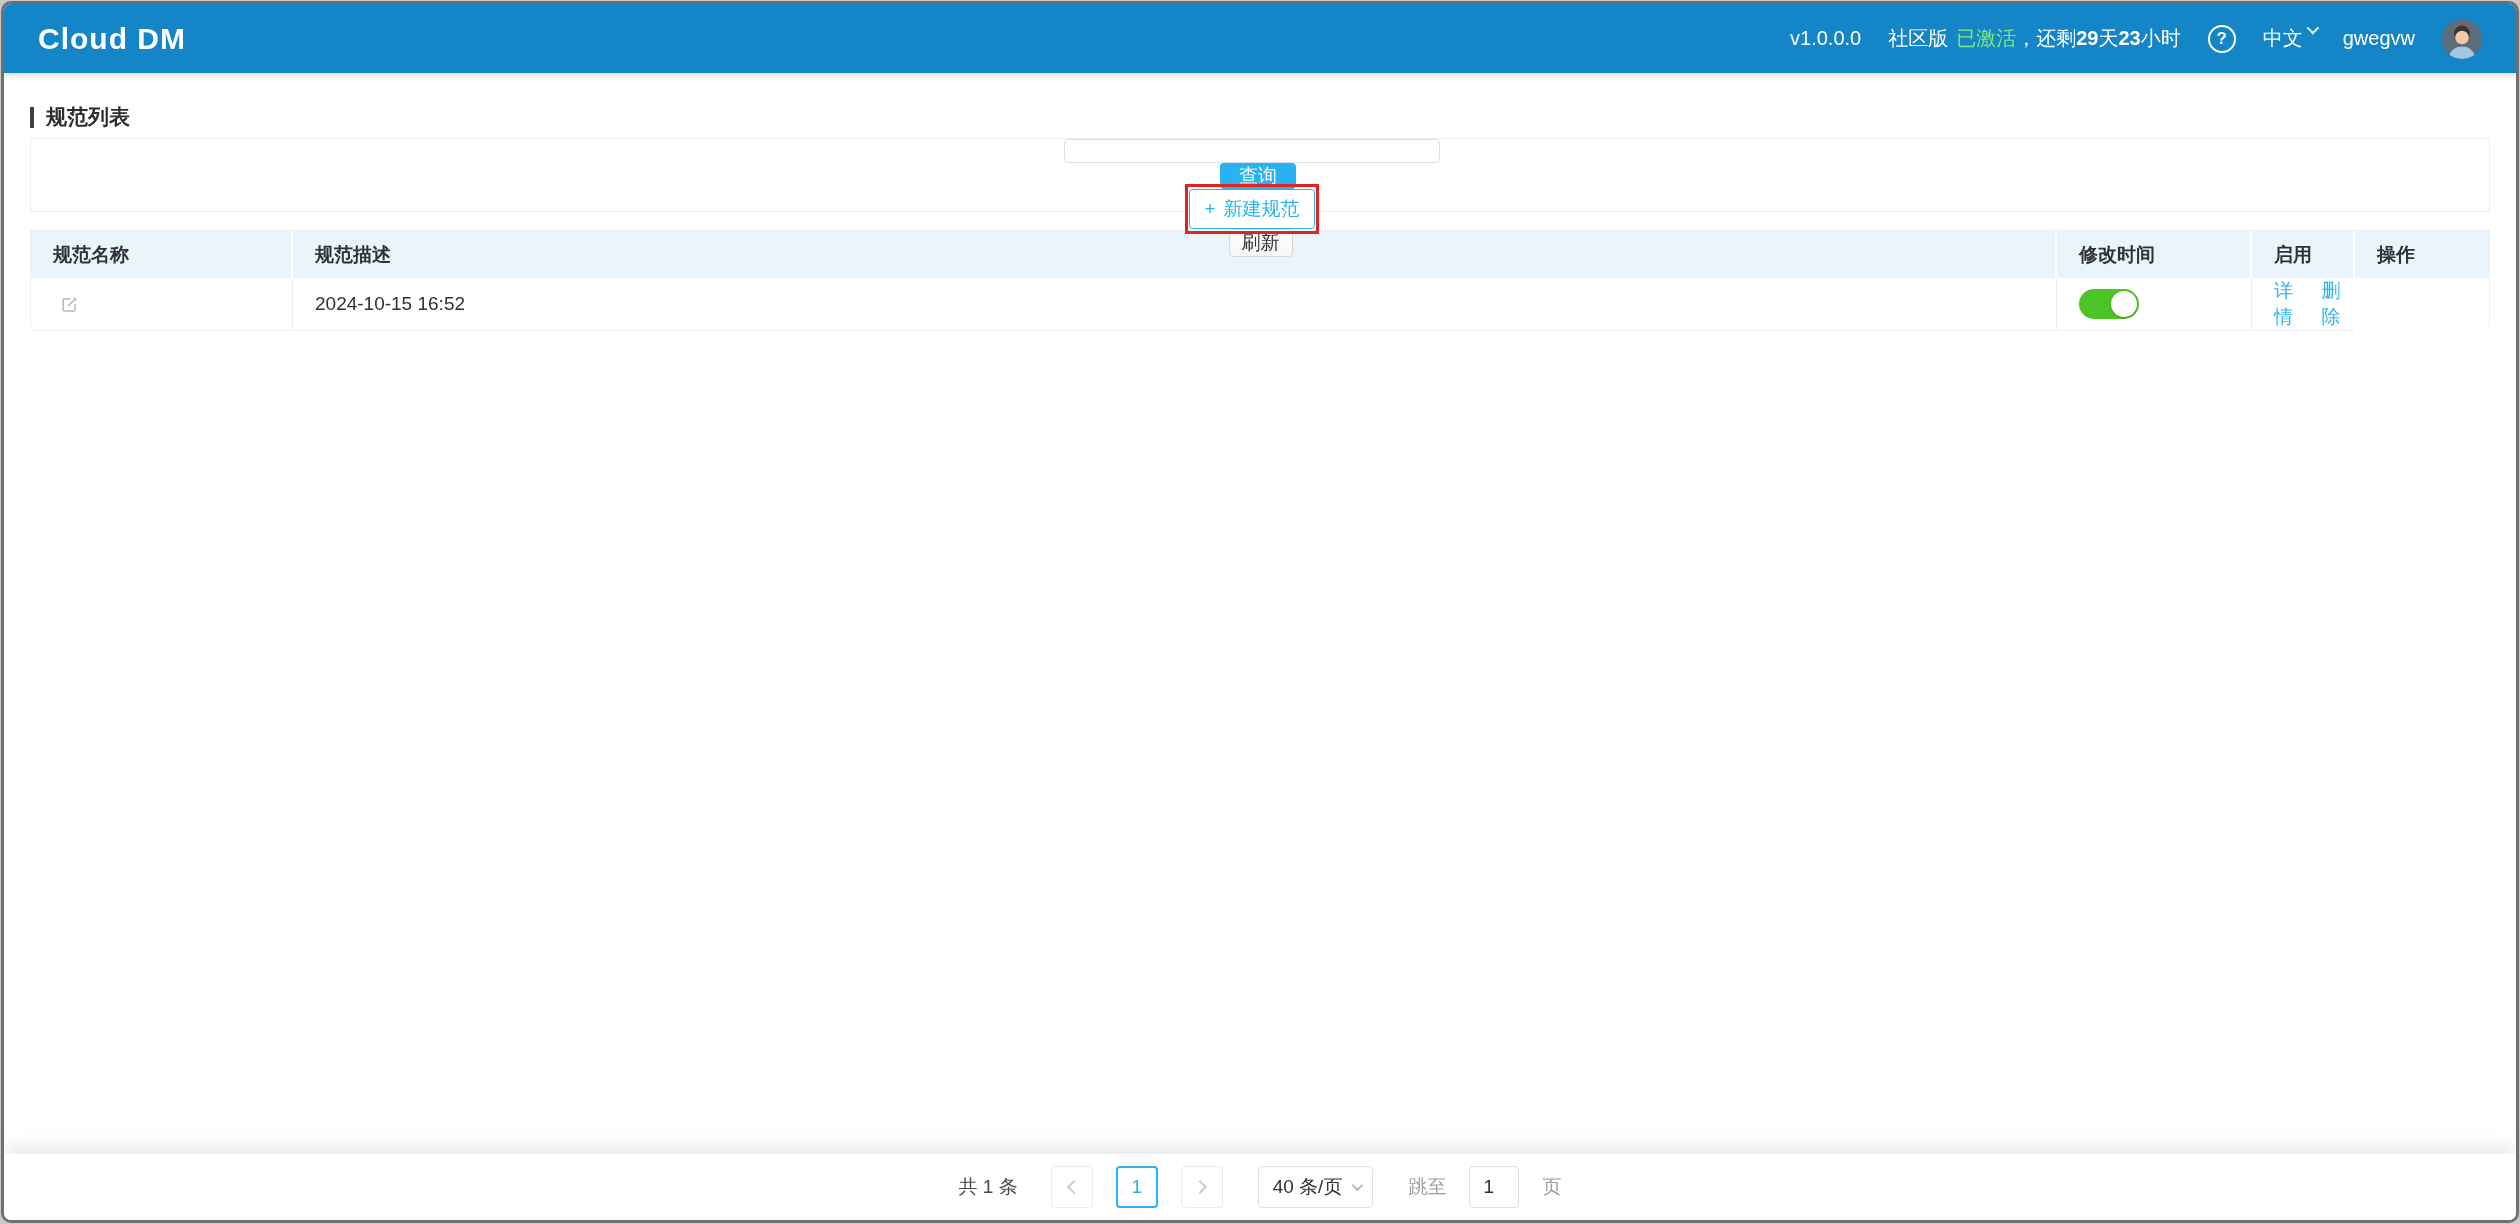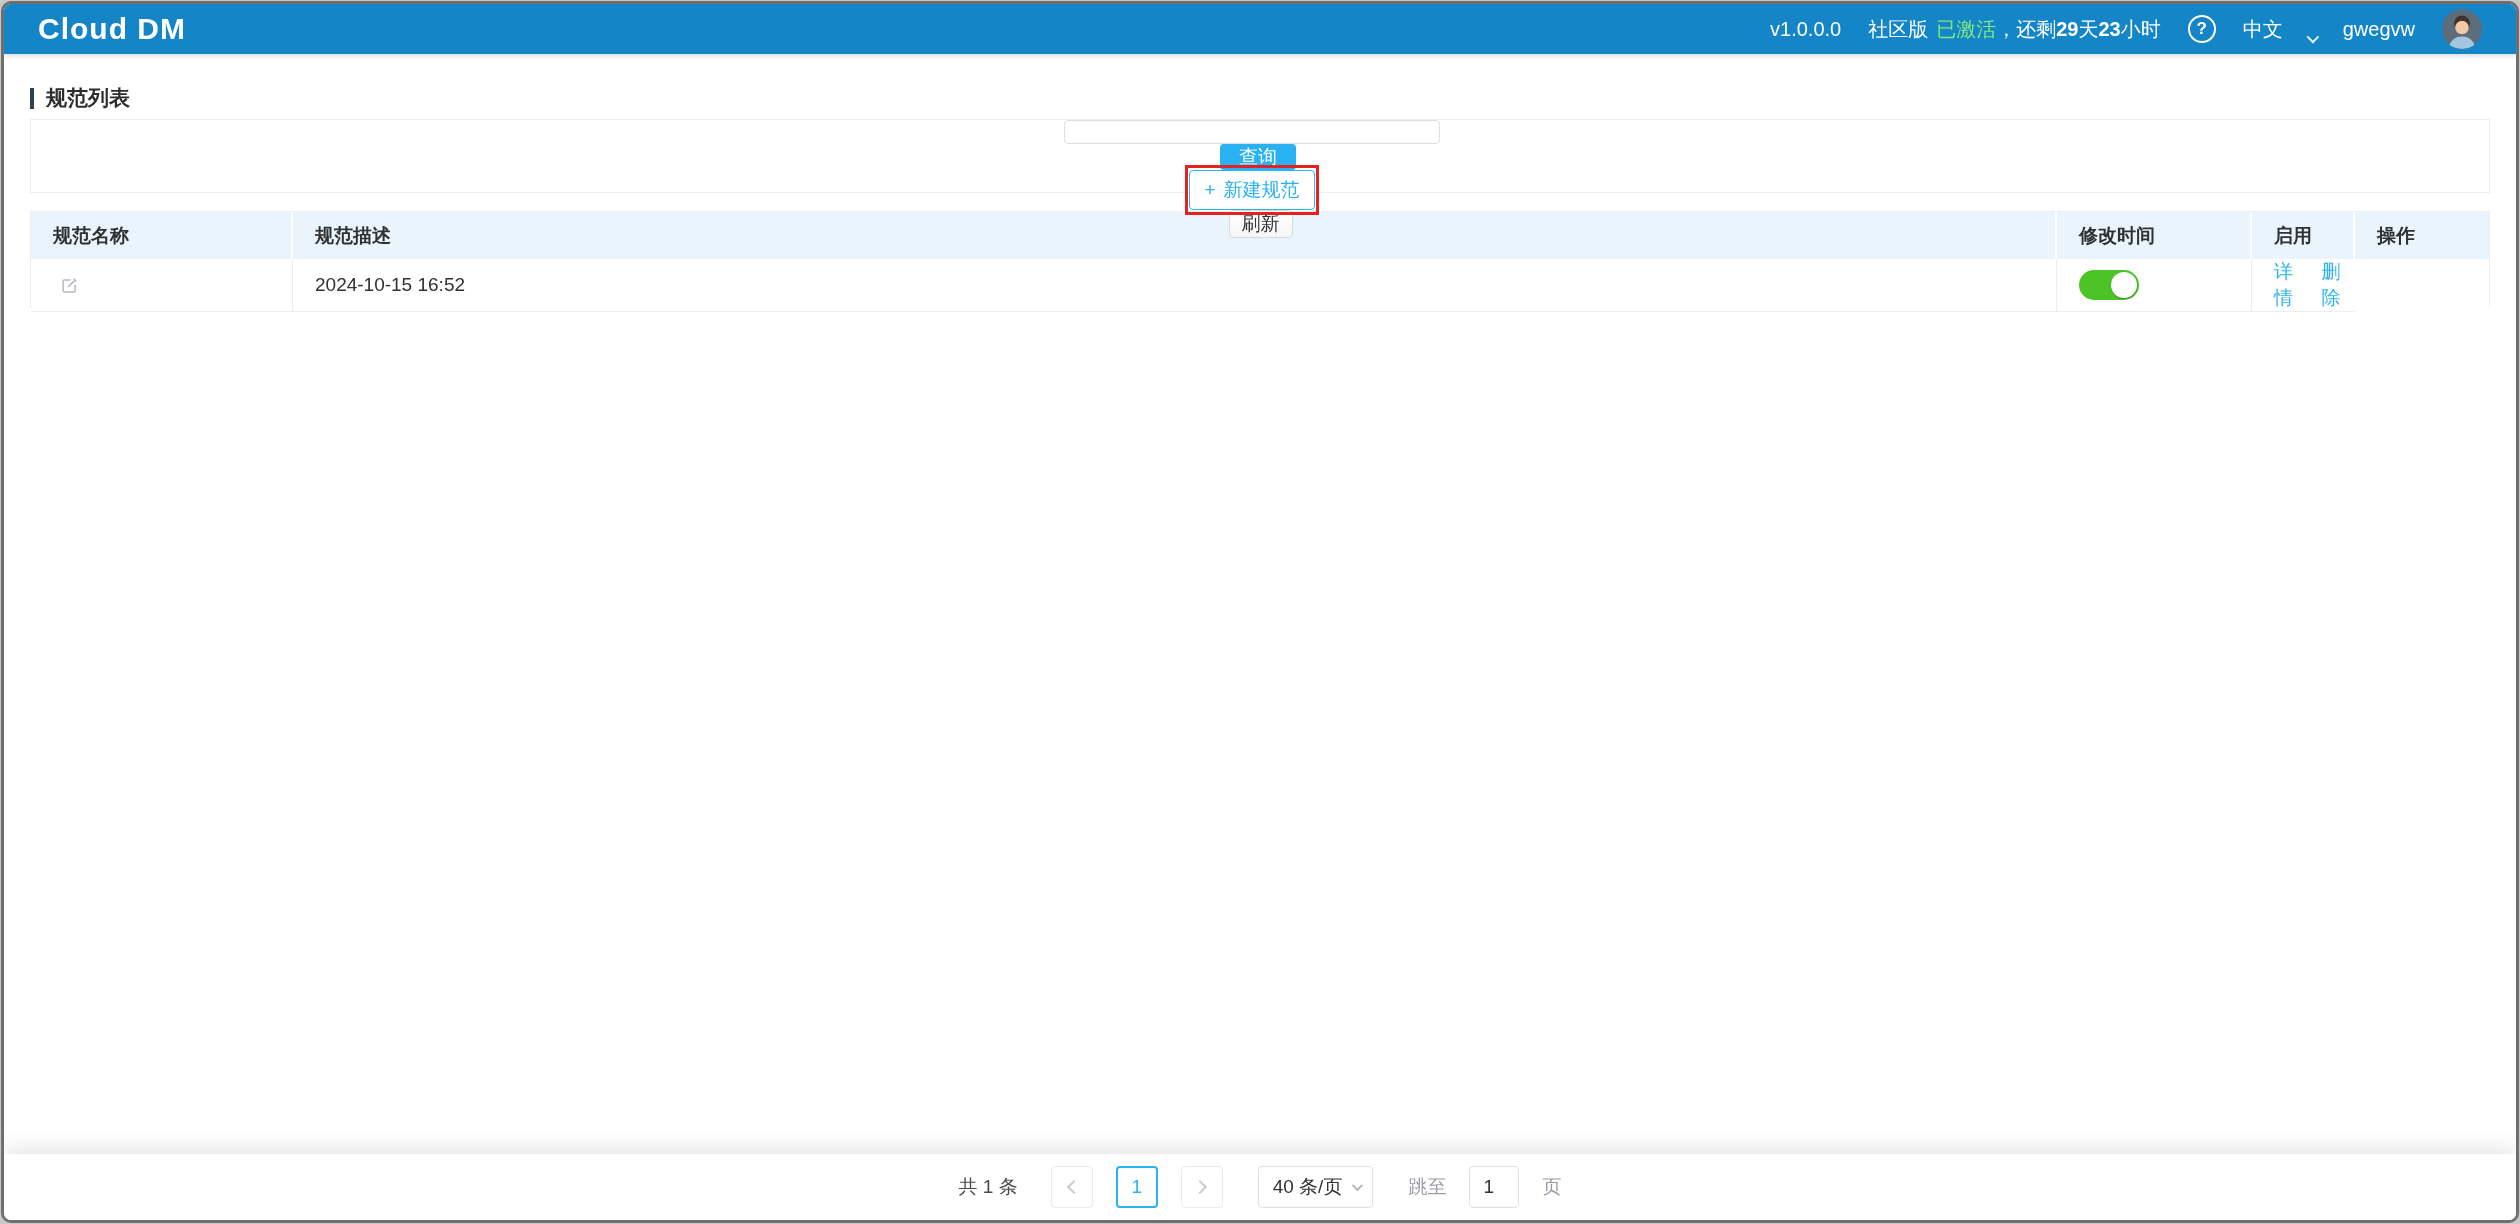--- a/index.html
+++ b/index.html
@@ -13,21 +13,21 @@
   .frame {
     position:absolute; inset:1px;
     border:3px solid #6f6f6f;
     border-radius:10px;
     background:#ffffff;
     overflow:hidden;
   }
 
   
   .topbar {
-    height:50px; background:#1486c8;
+    height:69px; background:#1486c8;
     display:flex; align-items:center;
     padding:0 34px;
     box-shadow:0 2px 5px rgba(0,0,0,.15);
     position:relative; z-index:5;
   }
   .logo {
     color:#fff; font-size:30px; font-weight:bold; letter-spacing:1px;
     position:relative; white-space:nowrap;
   }
   .nav { display:flex; align-items:stretch; height:52px; margin-left:32px; }
@@ -45,21 +45,21 @@
     margin-left:auto; display:flex; align-items:center; gap:27px;
     color:#fff; font-size:20px; white-space:nowrap;
   }
   .license { display:flex; align-items:center; }
   .lic-green { color:#7fe87f; margin-left:8px; }
   .help-circle {
     width:28px; height:28px; border:2px solid #fff; border-radius:50%;
     display:flex; align-items:center; justify-content:center;
     font-size:17px; font-weight:bold; color:#fff; cursor:pointer;
   }
-  .lang { display:flex; align-items:flex-end; gap:24px; cursor:pointer; }
+  .lang { display:flex; align-items:flex-start; gap:4px; cursor:pointer; }
   .chev-down {
     width:9px; height:9px; border-right:2px solid #e6f2fa; border-bottom:2px solid #e6f2fa;
     transform:rotate(45deg) translateY(-2px);
   }
   .avatar { width:40px; height:40px; border-radius:50%; overflow:hidden; cursor:pointer; flex:0 0 auto; }
 
   
   .page-title-row { display:flex; align-items:center; margin:30px 26px 0; }
   .title-bar-mark { width:4px; height:21px; background:#35404d; margin-right:12px; }
   .page-title { font-size:21px; font-weight:bold; color:#2d2d2d; }

